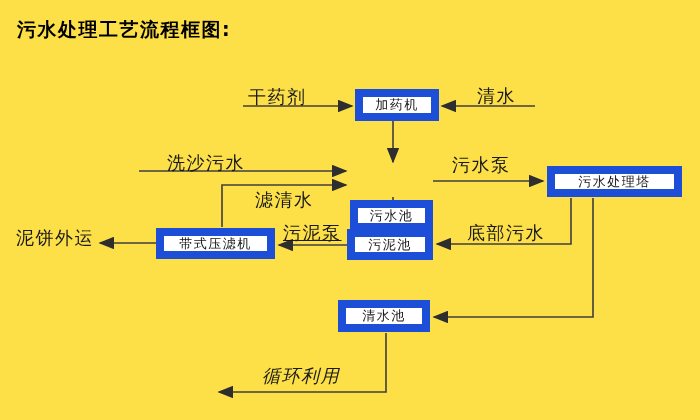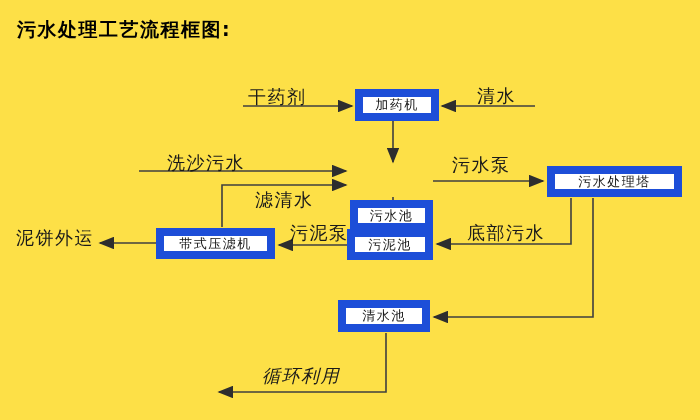--- a/index.html
+++ b/index.html
@@ -33,21 +33,21 @@
     position:absolute;
     font-size:18px;color:#1a1a1a;letter-spacing:1.5px;
     white-space:nowrap;
   }
   .l-dry      {left:248px;top:85px;}
   .l-cleanw   {left:477px;top:84px;}
   .l-sand     {left:167px;top:151px;}
   .l-filtered {left:255px;top:188px;}
   .l-sewpump  {left:452px;top:153px;}
   .l-bottom   {left:467px;top:221px;}
-  .l-sldpump  {left:290px;top:221px;}
+  .l-sldpump  {left:283px;top:221px;text-decoration:underline;}
   .l-mudcake  {left:16px; top:226px;}
   .l-recycle  {left:262px;top:364px;font-style:italic;}
 </style>
 </head>
 <body>
 
 <div id="stage">
 
   <svg id="wires" width="700" height="420" viewBox="0 0 700 420" fill="none" stroke="#3f3f3f" stroke-width="1.6">
     <defs>

